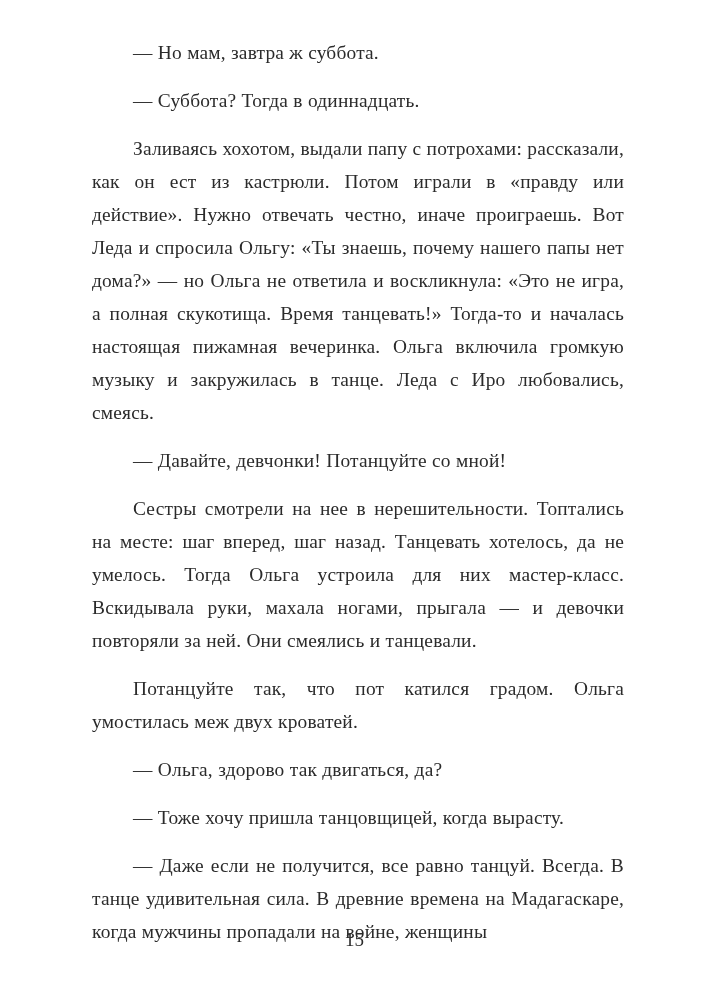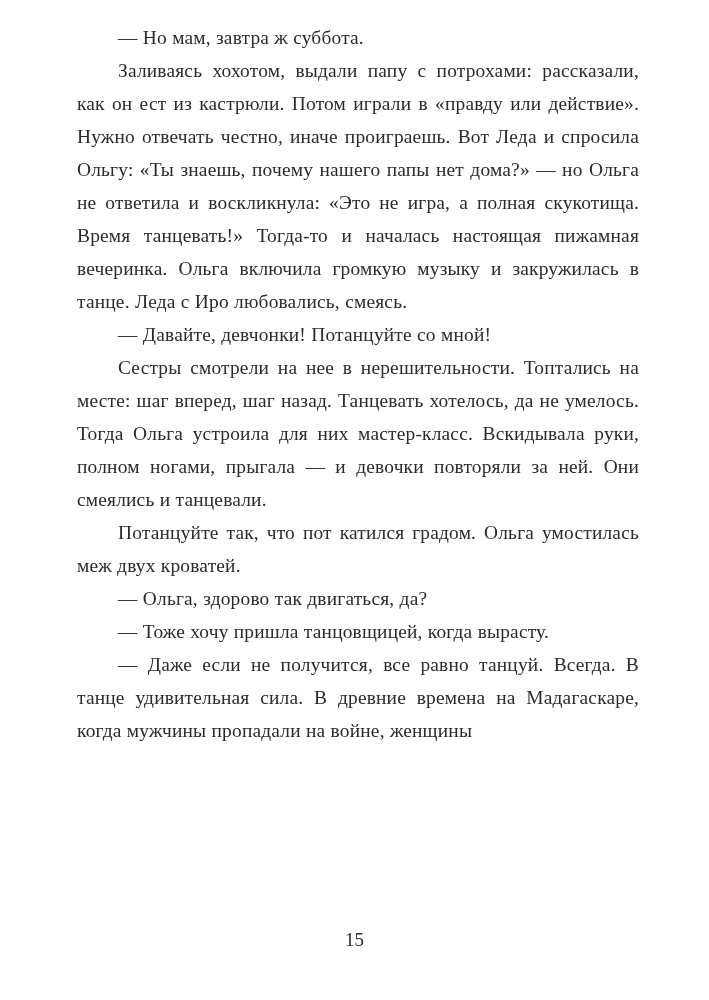--- a/index.html
+++ b/index.html
@@ -28,21 +28,21 @@
   }
 
   .text-block {
     position: absolute;
     left: 77px;
     top: 21px;
     width: 562px;
   }
 
   p.para {
-    margin: 0;
+    margin: 15px;
     font-size: 19.4px;
     line-height: 33px;
     text-align: justify;
     text-justify: inter-word;
     letter-spacing: 0.01em;
     word-spacing: 0.01em;
     hyphens: manual;
   }
 
   
@@ -70,27 +70,28 @@
 </style>
 </head>
 <body>
 
 <div class="page">
 
   <div class="text-block">
 
     <p class="para dialogue">— Но мам, завтра ж суббота.</p>
 
+    <p class="para dialogue">— Суббота? Тогда в одиннадцать.</p>
 
 
     <p class="para indent">Заливаясь хохотом, выдали папу с потрохами: рассказали, как он ест из кастрюли. Потом играли в «правду или действие». Нужно отвечать честно, иначе проиграешь. Вот Леда и спросила Ольгу: «Ты знаешь, почему нашего папы нет дома?» — но Ольга не ответила и воскликнула: «Это не игра, а полная скукотища. Время танцевать!» Тогда-то и началась настоящая пижамная вечеринка. Ольга включила громкую музыку и закружилась в танце. Леда с Иро любовались, смеясь.</p>
 
     <p class="para dialogue">— Давайте, девчонки! Потанцуйте со мной!</p>
 
-    <p class="para indent">Сестры смотрели на нее в нерешительности. Топтались на месте: шаг вперед, шаг назад. Танцевать хотелось, да не умелось. Тогда Ольга устроила для них мастер-класс. Вскидывала руки, полном ногами, прыгала — и девочки повторяли за ней. Они смеялись и танцевали.</p>
+    <p class="para indent">Сестры смотрели на нее в нерешительности. Топтались на месте: шаг вперед, шаг назад. Танцевать хотелось, да не умелось. Тогда Ольга устроила для них мастер-класс. Вскидывала руки, махала ногами, прыгала — и девочки повторяли за ней. Они смеялись и танцевали.</p>
 
     <p class="para indent">Потанцуйте так, что пот катился градом. Ольга умостилась меж двух кроватей.</p>
 
     <p class="para dialogue">— Ольга, здорово так двигаться, да?</p>
 
 
     <p class="para dialogue">— Тоже хочу пришла танцовщицей, когда вырасту.</p>
 
     <p class="para indent">— Даже если не получится, все равно танцуй. Всегда. В танце удивительная сила. В древние времена на Мадагаскаре, когда мужчины пропадали на войне, женщины</p>
 

